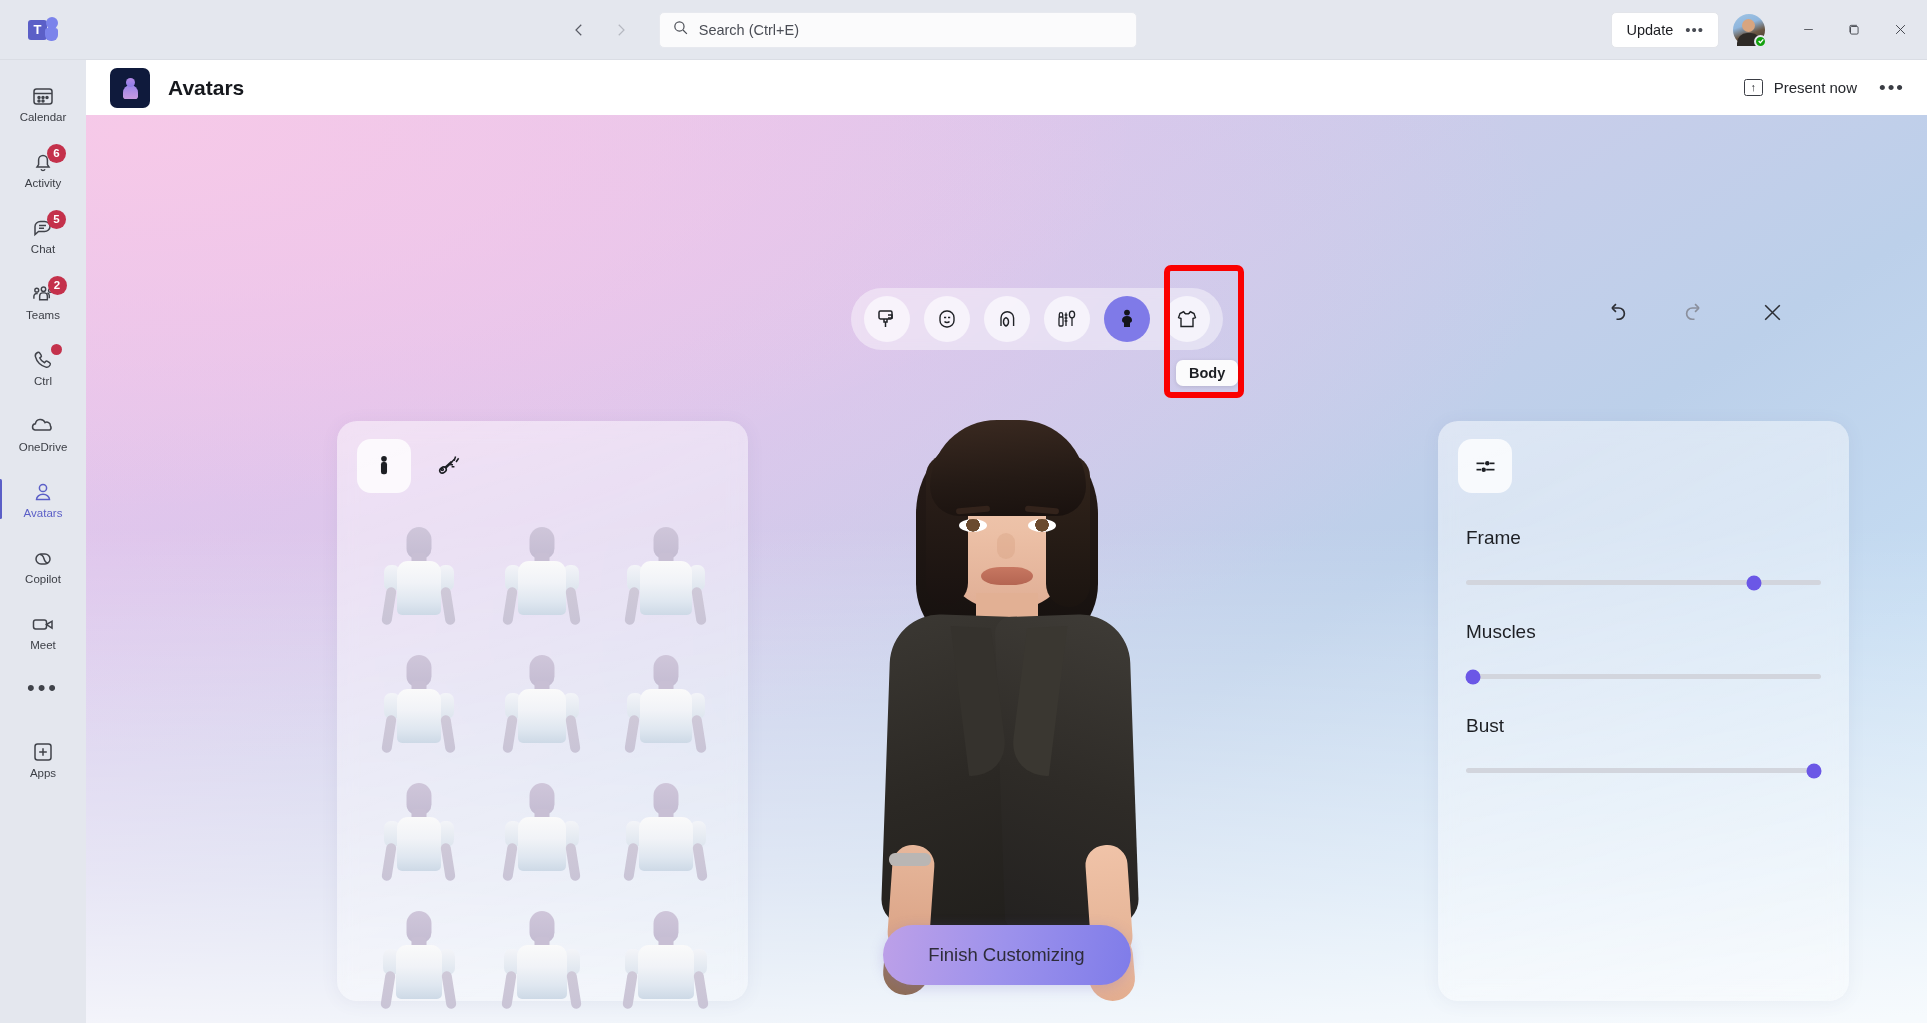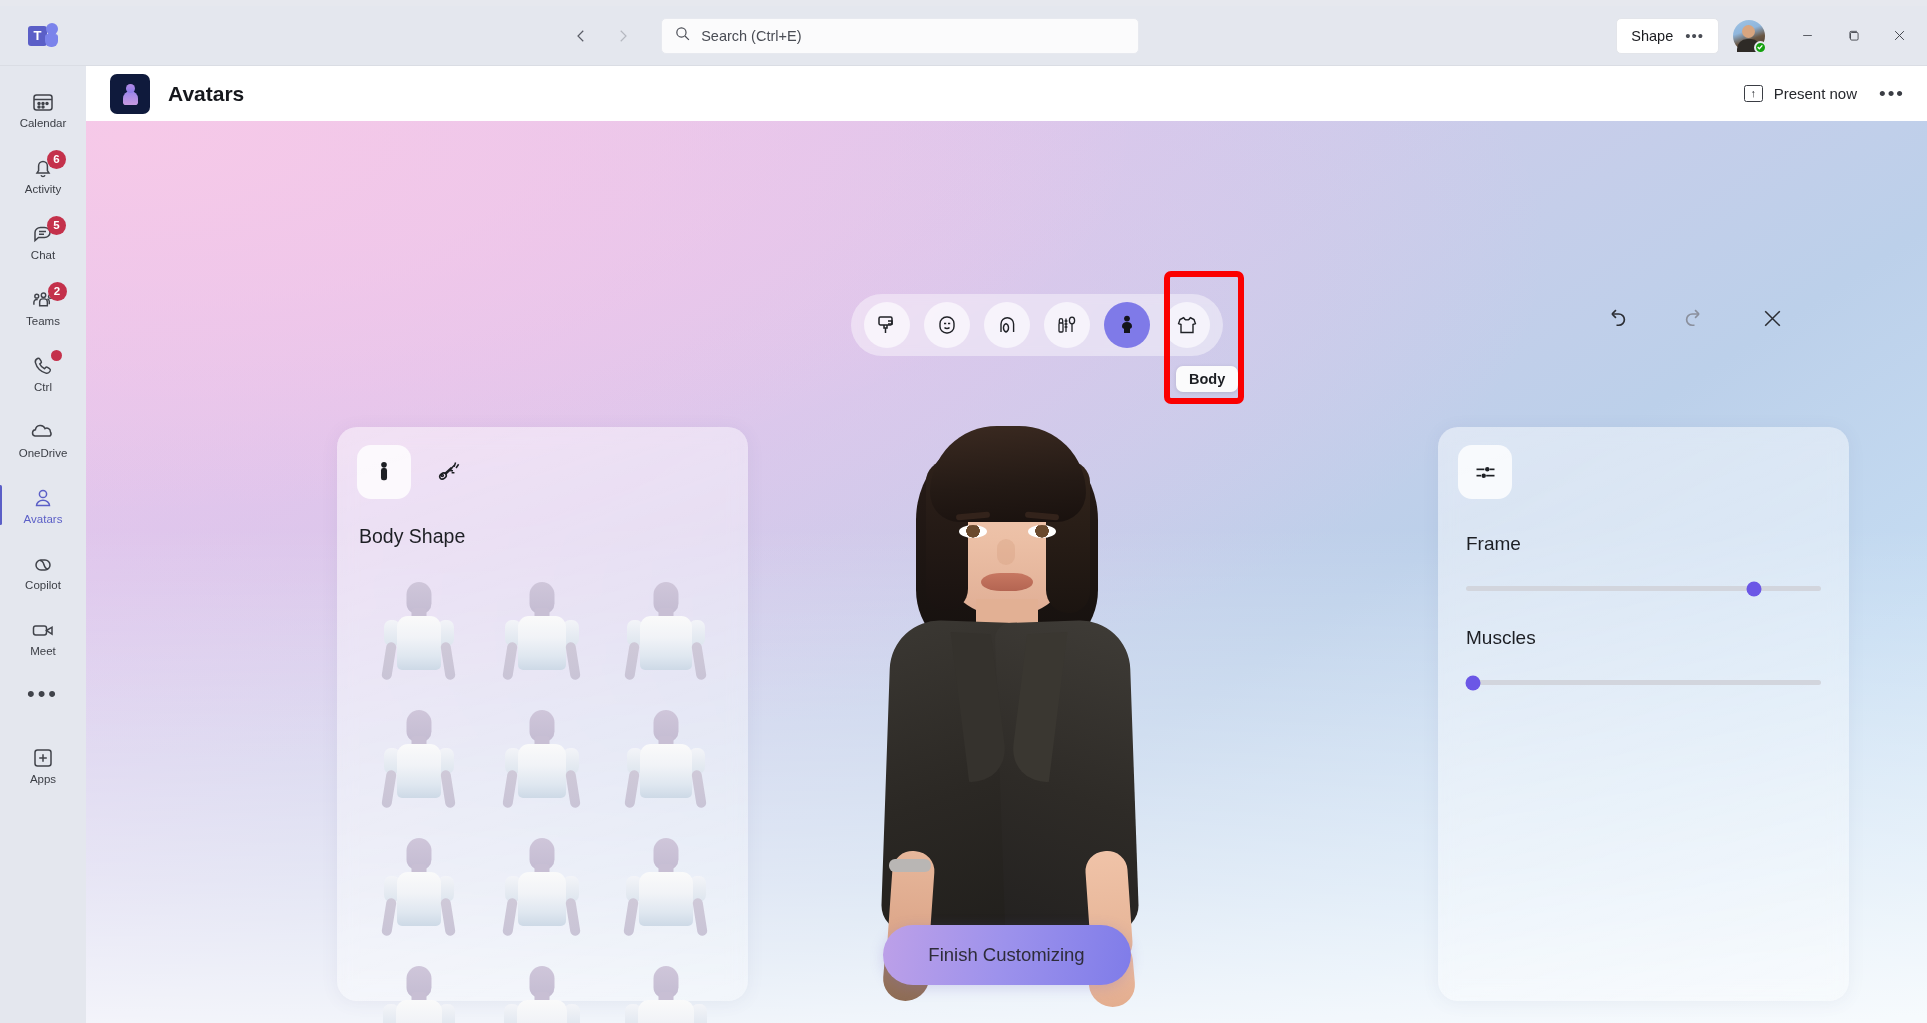--- a/index.html
+++ b/index.html
@@ -16,21 +16,20 @@
     display: flex; flex-direction: column;
   }
 
   
   .titlebar {
     height: 60px; flex: 0 0 60px;
     background: #e4e7ee;
     display: flex; align-items: center;
     position: relative;
     border-bottom: 1px solid #dadde4;
-    margin-top: 6px;
   }
   .tb-logo {
     width: 86px; display: flex; align-items: center; justify-content: center;
   }
   .teams-logo {
     width: 30px; height: 26px; position: relative;
   }
   .tl-a { position:absolute; left:0; top:3px; width:19px; height:20px; background:#5b5fc7; border-radius:3px; }
   .tl-a::after { content:"T"; position:absolute; inset:0; color:#fff; font-size:13px; font-weight:700; display:flex; align-items:center; justify-content:center;}
   .tl-b { position:absolute; right:0; top:0px; width:12px; height:12px; border-radius:50%; background:#7b83eb; }
@@ -336,21 +335,21 @@
         <svg width="17" height="17" viewBox="0 0 24 24" fill="none" stroke="#4a4d55" stroke-width="1.7">
             <circle cx="10.5" cy="10.5" r="6.5"></circle>
             <path d="M15.5 15.5 L21 21"></path>
           </svg>
       </span>
       <span class="ph">Search (Ctrl+E)</span>
     </div>
 
     <div class="tb-right">
       <div class="update-btn">
-        <span>Shape</span>
+        <span>Update</span>
         <span class="dots">•••</span>
       </div>
       <div class="avatar-pic">
         <div class="face"></div>
           <div class="body"></div>
         <div class="pres">
           <svg viewBox="0 0 24 24" fill="none" stroke="#fff" stroke-width="4">
               <path d="M5 12 l5 5 l9 -10"></path>
             </svg>
         </div>
@@ -622,21 +621,20 @@
                 <ellipse cx="6" cy="15.5" rx="3" ry="2.3" transform="rotate(-38 6 15.5)"></ellipse>
                 <circle cx="5.4" cy="15" r="0.9"></circle>
                 <path d="M8 13.5 L13.5 8.5" stroke-width="2.2"></path>
                 <path d="M13 9 L16 6"></path>
                 <path d="M15.5 7.5 L16.8 3.8 M17.2 8.6 L19.4 5.4"></path>
                 <path d="M12.2 11 h2.4 M13.4 12.6 h2.4"></path>
               </svg>
             </div>
           </div>
 
-          <div class="panel-title">Body Shape</div>
 
           <div class="shape-grid">
             <div class="shape-cell">
                 <div class="mn" style="--w:44px;--hw:22px">
                   <i class="m-head"></i>
                   <i class="m-neck"></i>
                   <i class="m-sl l"></i>
                   <i class="m-sl r"></i>
                   <i class="m-shirt"></i>
                   <i class="m-arm l"></i>
@@ -790,20 +788,26 @@
               <div class="track">
                   <div class="knob" style="left:81%"></div>
                 </div>
             </div>
             <div class="slider-row">
               <div class="slider-label">Muscles</div>
               <div class="track">
                   <div class="knob" style="left:2%"></div>
                 </div>
             </div>
+            <div class="slider-row">
+              <div class="slider-label">Bust</div>
+              <div class="track">
+                  <div class="knob" style="left:98%"></div>
+                </div>
+            </div>
           </div>
         </div>
 
         <div class="finish-btn">Finish Customizing</div>
 
       </div>
     </div>
   </div>
 </div>
 

